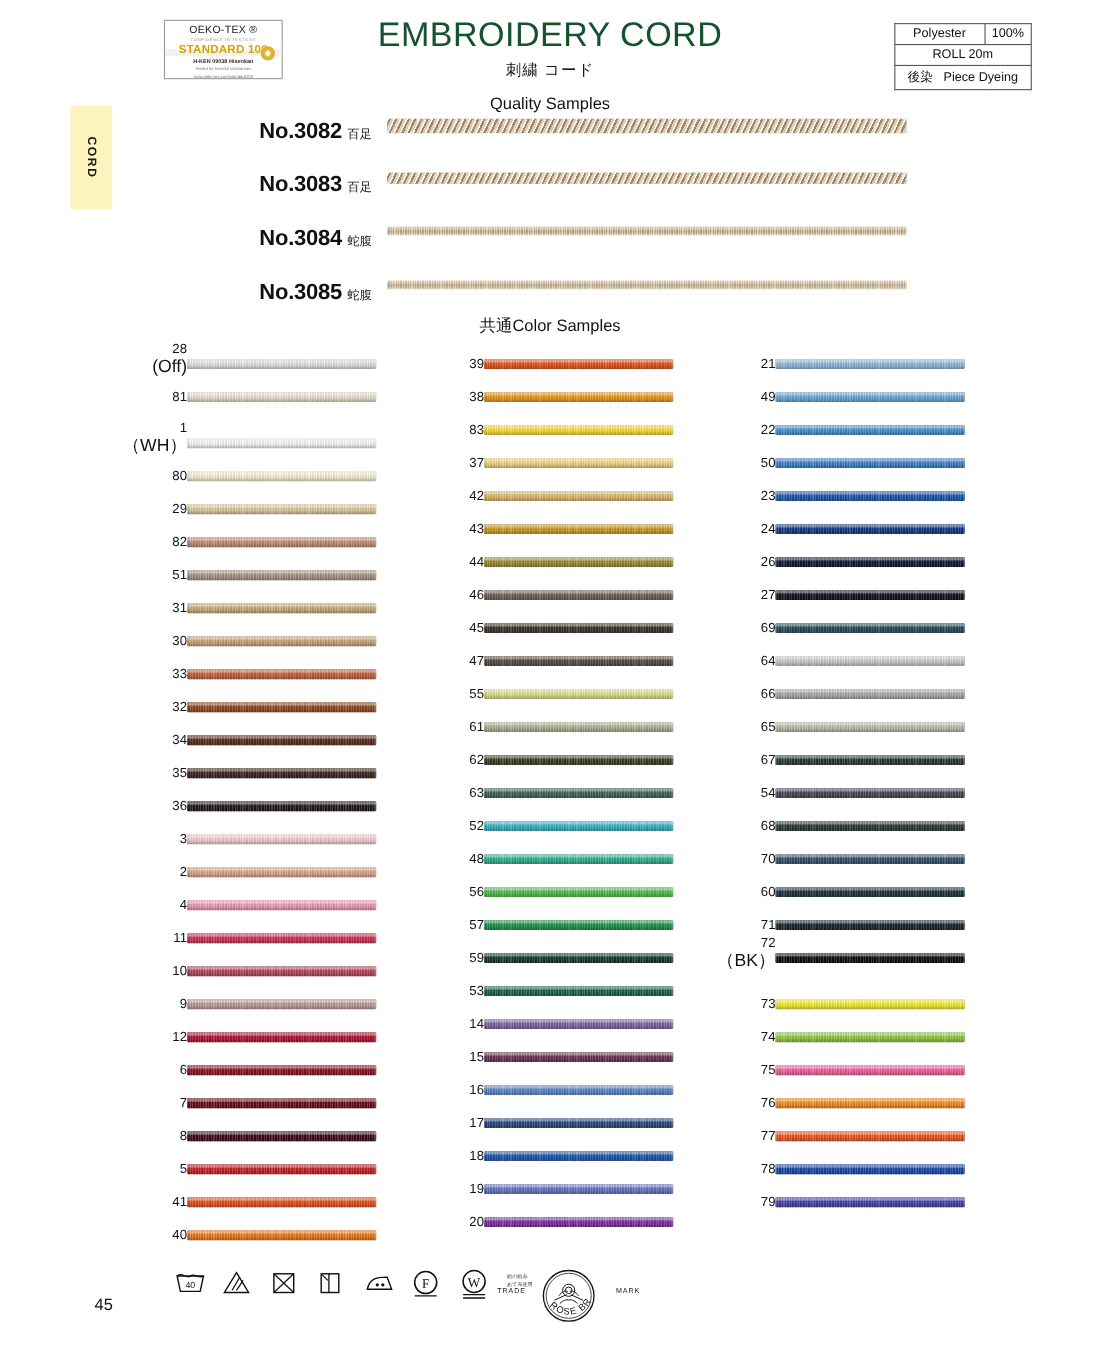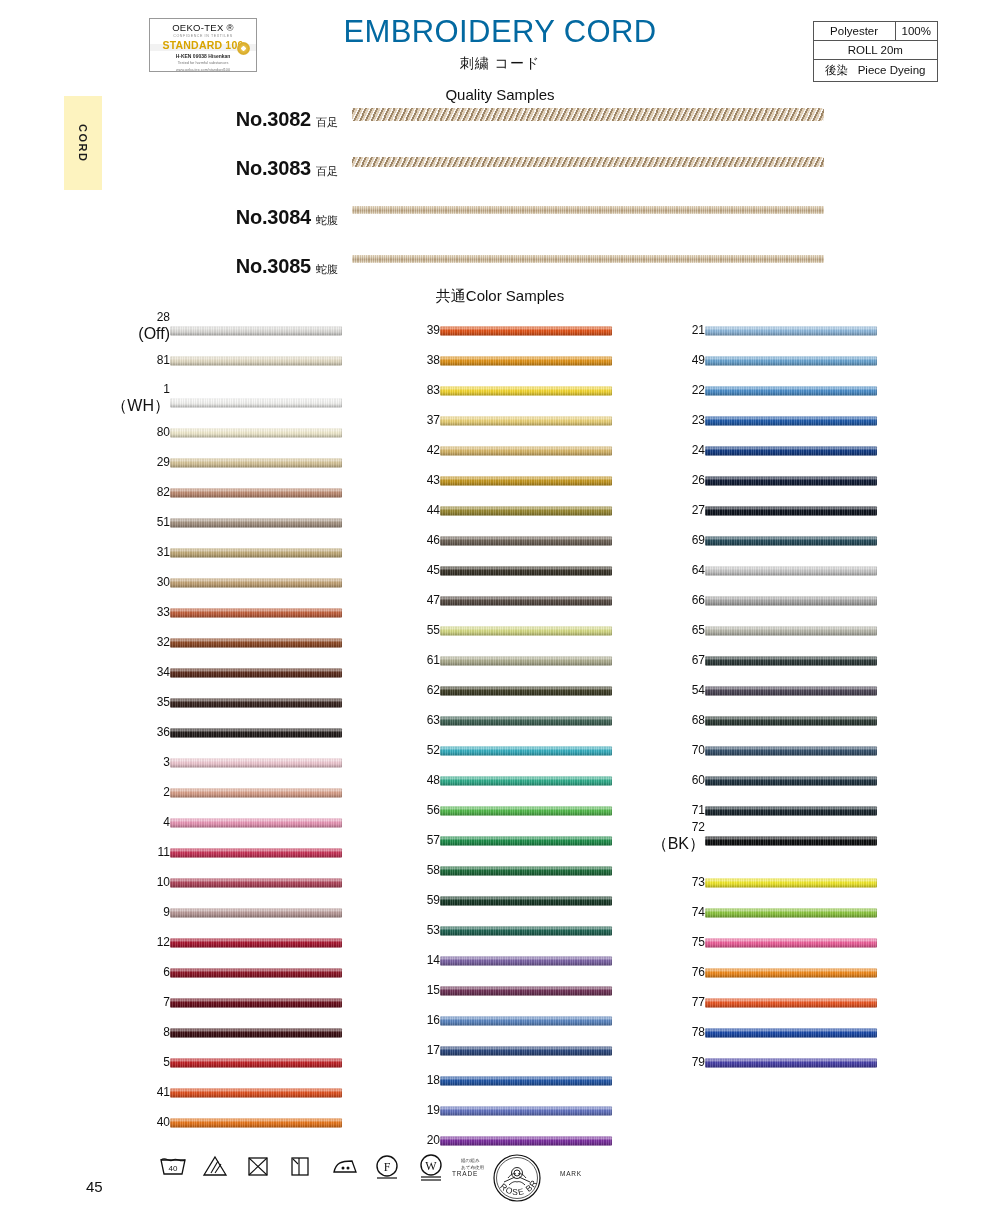--- a/index.html
+++ b/index.html
@@ -43,21 +43,21 @@
   #oeko .l4{font-size:5px;font-weight:bold;color:#2b2b2b;margin-top:1.5px;}
   #oeko .l5{font-size:3.8px;color:#777;margin-top:2px;line-height:1.5;}
   #oeko .seal{
     position:absolute; right:6px; top:23px; width:13px; height:13px;
     border-radius:50%;
     background:radial-gradient(circle,#fff 22%, #e8c14a 26%, #d9ab28 60%, #f3e3a8 100%);
   }
 
   
   #title-block{position:absolute; left:0; top:16px; width:1000px; text-align:center;}
-  #main-title{font-size:31px; font-weight:400; letter-spacing:.4px; color:#0369a1; line-height:1.05;}
+  #main-title{font-size:31px; font-weight:400; letter-spacing:.4px; color:#14532d; line-height:1.05;}
   #sub-title-jp{font-size:14px; margin-top:6px; letter-spacing:1px; color:#111;}
   #quality-samples{font-size:15px; margin-top:13px; color:#111;}
 
   
   #spec-table{
     position:absolute; right:62px; top:21px;
     border-collapse:collapse; font-size:11.5px; color:#111;
   }
   #spec-table td{border:1px solid #555; padding:3px 6px; text-align:center; white-space:nowrap;}
   #spec-table td.wide{width:82px;}
@@ -393,24 +393,20 @@
     </div>
     <div class="c-row">
       <div class="c-num"><span>56</span></div>
       <div class="c-sw" style="background: rgb(82, 186, 76); box-shadow: rgba(0, 0, 0, 0.28) 0px -2px 3px inset, rgba(255, 255, 255, 0.3) 0px 2px 2px inset;"></div>
     </div>
     <div class="c-row">
       <div class="c-num"><span>57</span></div>
       <div class="c-sw" style="background: rgb(29, 143, 74); box-shadow: rgba(0, 0, 0, 0.28) 0px -2px 3px inset, rgba(255, 255, 255, 0.3) 0px 2px 2px inset;"></div>
     </div>
     <div class="c-row">
-      <div class="c-num"><span>58</span></div>
-      <div class="c-sw" style="background: rgb(28, 107, 57); box-shadow: rgba(0, 0, 0, 0.28) 0px -2px 3px inset, rgba(255, 255, 255, 0.3) 0px 2px 2px inset;"></div>
-    </div>
-    <div class="c-row">
       <div class="c-num"><span>59</span></div>
       <div class="c-sw" style="background: rgb(23, 58, 39); box-shadow: rgba(0, 0, 0, 0.28) 0px -2px 3px inset, rgba(255, 255, 255, 0.3) 0px 2px 2px inset;"></div>
     </div>
     <div class="c-row">
       <div class="c-num"><span>53</span></div>
       <div class="c-sw" style="background: rgb(30, 99, 81); box-shadow: rgba(0, 0, 0, 0.28) 0px -2px 3px inset, rgba(255, 255, 255, 0.3) 0px 2px 2px inset;"></div>
     </div>
     <div class="c-row">
       <div class="c-num"><span>14</span></div>
       <div class="c-sw" style="background: rgb(123, 99, 165); box-shadow: rgba(0, 0, 0, 0.28) 0px -2px 3px inset, rgba(255, 255, 255, 0.3) 0px 2px 2px inset;"></div>
@@ -445,20 +441,24 @@
       <div class="c-num"><span>21</span></div>
       <div class="c-sw" style="background: rgb(143, 185, 221); box-shadow: rgba(0, 0, 0, 0.28) 0px -2px 3px inset, rgba(255, 255, 255, 0.3) 0px 2px 2px inset;"></div>
     </div>
     <div class="c-row">
       <div class="c-num"><span>49</span></div>
       <div class="c-sw" style="background: rgb(106, 165, 210); box-shadow: rgba(0, 0, 0, 0.28) 0px -2px 3px inset, rgba(255, 255, 255, 0.3) 0px 2px 2px inset;"></div>
     </div>
     <div class="c-row">
       <div class="c-num"><span>22</span></div>
       <div class="c-sw" style="background: rgb(75, 143, 203); box-shadow: rgba(0, 0, 0, 0.28) 0px -2px 3px inset, rgba(255, 255, 255, 0.3) 0px 2px 2px inset;"></div>
+    </div>
+    <div class="c-row">
+      <div class="c-num"><span>50</span></div>
+      <div class="c-sw" style="background: rgb(61, 130, 196); box-shadow: rgba(0, 0, 0, 0.28) 0px -2px 3px inset, rgba(255, 255, 255, 0.3) 0px 2px 2px inset;"></div>
     </div>
     <div class="c-row">
       <div class="c-num"><span>23</span></div>
       <div class="c-sw" style="background: rgb(31, 91, 171); box-shadow: rgba(0, 0, 0, 0.28) 0px -2px 3px inset, rgba(255, 255, 255, 0.3) 0px 2px 2px inset;"></div>
     </div>
     <div class="c-row">
       <div class="c-num"><span>24</span></div>
       <div class="c-sw" style="background: rgb(18, 59, 132); box-shadow: rgba(0, 0, 0, 0.28) 0px -2px 3px inset, rgba(255, 255, 255, 0.3) 0px 2px 2px inset;"></div>
     </div>
     <div class="c-row">

